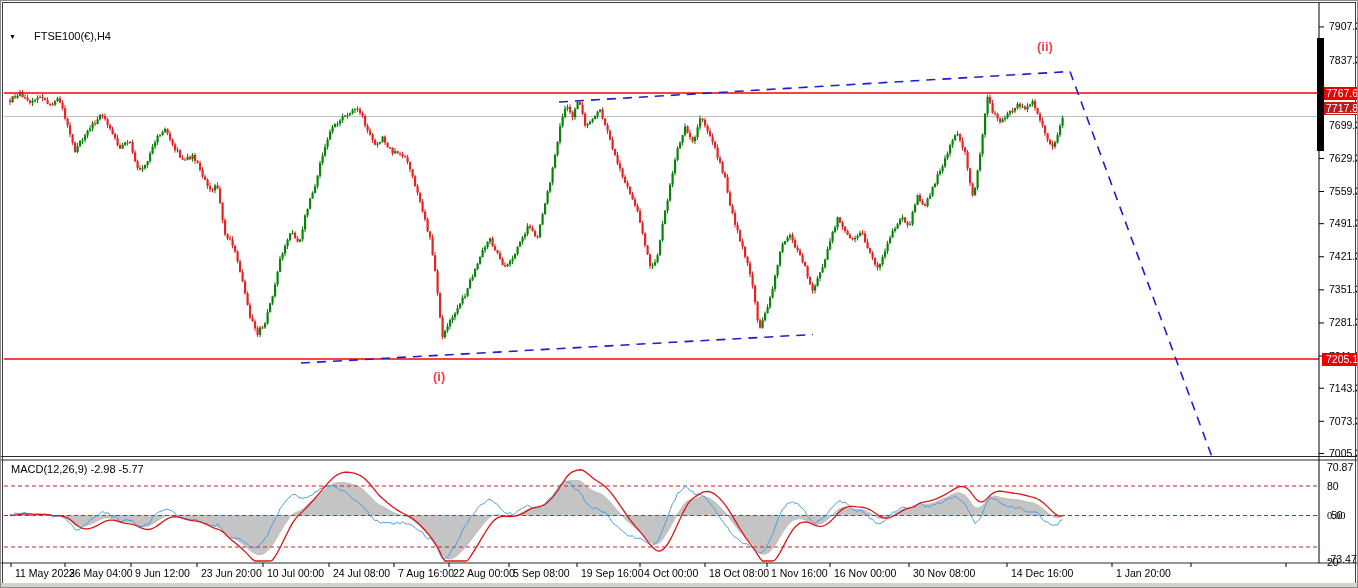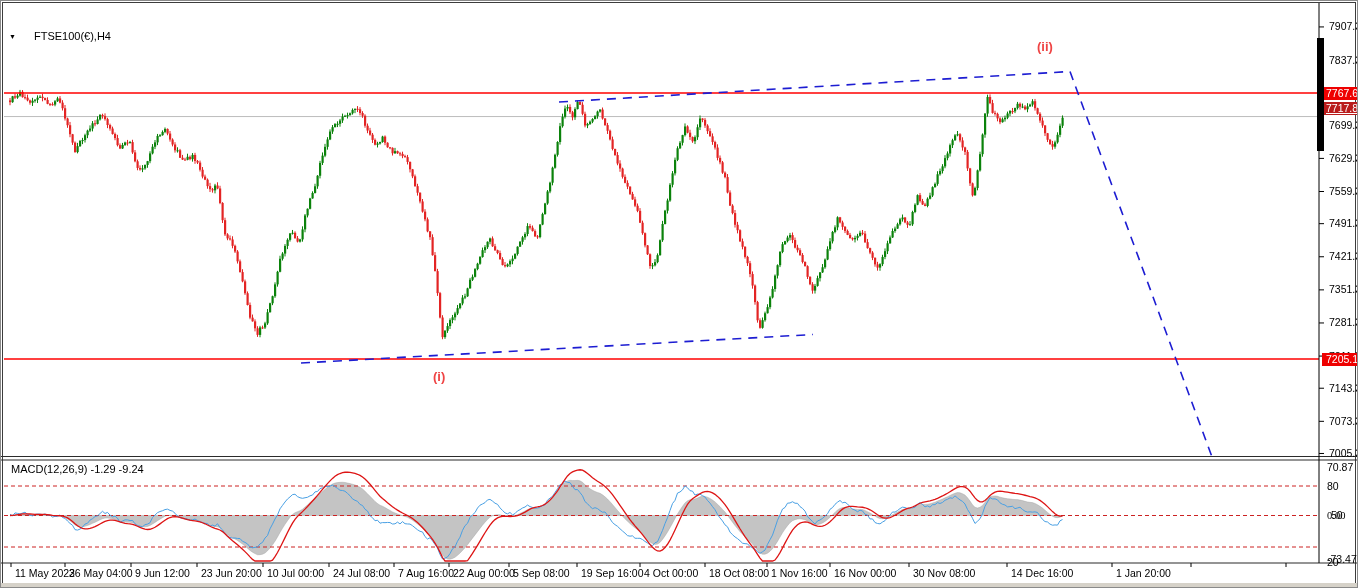--- a/index.html
+++ b/index.html
@@ -943,21 +943,21 @@
     </svg>
 
   <div id="symbol-label" class="abs">
     <span class="tri">▼</span>
     <span>FTSE100(€),H4</span>
   </div>
 
   <div id="wave-ii" class="abs wave-label" style="left:1036px;top:38px">(ii)</div>
   <div id="wave-i" class="abs wave-label" style="left:432px;top:368px">(i)</div>
 
-  <div id="macd-label" class="abs">MACD(12,26,9) -1.29 -9.24</div>
+  <div id="macd-label" class="abs">MACD(12,26,9) -2.98 -5.77</div>
 
   <div id="price-axis">
       <div class="ptick" style="top: 20.4374px;">7907.3</div>
       <div class="ptick" style="top: 53.5396px;">7837.3</div>
       <div class="ptick" style="top: 118.798px;">7699.3</div>
       <div class="ptick" style="top: 151.901px;">7629.3</div>
       <div class="ptick" style="top: 185.003px;">7559.3</div>
       <div class="ptick" style="top: 217.159px;">7491.3</div>
       <div class="ptick" style="top: 250.261px;">7421.3</div>
       <div class="ptick" style="top: 283.364px;">7351.3</div>

